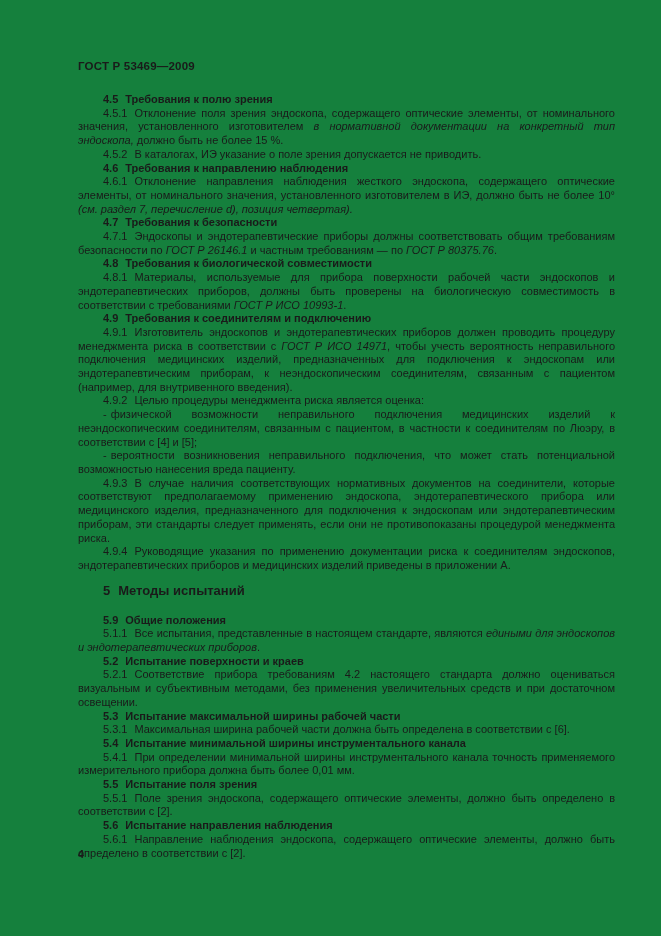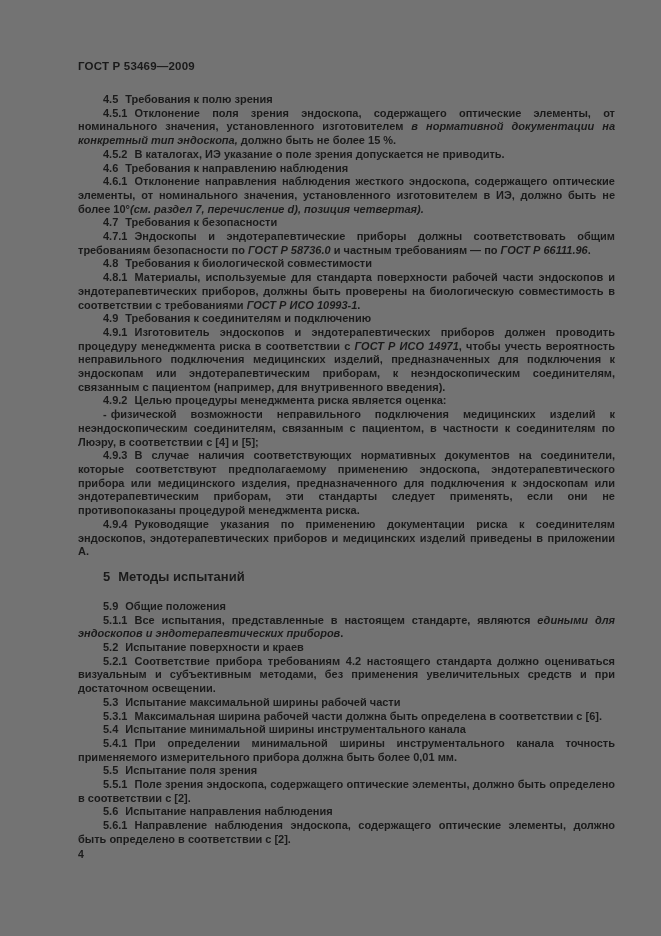--- a/index.html
+++ b/index.html
@@ -1,20 +1,20 @@
 <!DOCTYPE html>
 <html lang="ru"><head>
 <meta charset="utf-8">
 <style>
   html, body { margin: 0; padding: 0; background: #ffffff; }
   .page {
     position: relative;
     width: 661px;
     height: 936px;
-    background: #737373;
+    background: #15803d;
     overflow: hidden;
     font-family: "Liberation Sans", sans-serif;
     color: #1a1a1a;
   }
   .doc-header {
     position: absolute;
     top: 60px;
     left: 78px;
     font-size: 11.5px;
     font-weight: 700;
@@ -25,21 +25,21 @@
     top: 93px;
     left: 78px;
     width: 537px;
   }
   .para {
     margin: 0;
     font-size: 11px;
     line-height: 13.7px;
     text-align: justify;
     text-indent: 25px;
-    font-weight: 700;
+    font-weight: 400;
   }
   .sec-heading {
     margin: 0;
     font-size: 11px;
     line-height: 13.7px;
     font-weight: 700;
     text-indent: 25px;
     text-align: left;
   }
   .chapter {
@@ -67,27 +67,28 @@
 
 <div class="page">
   <div class="doc-header">ГОСТ Р 53469—2009</div>
   <div class="content">
       <h3 class="sec-heading"><span class="num">4.5</span><span>Требования к полю зрения</span></h3>
       <p class="para"><span class="num">4.5.1</span><span>Отклонение поля зрения эндоскопа, содержащего оптические элементы, от номинального значения, установленного изготовителем </span><span class="it">в нормативной документации на конкретный тип эндоскопа,</span><span> должно быть не более 15 %.</span></p>
       <p class="para"><span class="num">4.5.2</span><span>В каталогах, ИЭ указание о поле зрения допускается не приводить.</span></p>
       <h3 class="sec-heading"><span class="num">4.6</span><span>Требования к направлению наблюдения</span></h3>
       <p class="para"><span class="num">4.6.1</span><span>Отклонение направления наблюдения жесткого эндоскопа, содержащего оптические элементы, от номинального значения, установленного изготовителем в ИЭ, должно быть не более 10°</span><span class="it">(см. раздел 7, перечисление d), позиция четвертая).</span></p>
       <h3 class="sec-heading"><span class="num">4.7</span><span>Требования к безопасности</span></h3>
-      <p class="para"><span class="num">4.7.1</span><span>Эндоскопы и эндотерапевтические приборы должны соответствовать общим требованиям безопасности по </span><span class="it">ГОСТ Р 58736.0</span><span> и частным требованиям — по </span><span class="it">ГОСТ Р 66111.96</span><span>.</span></p>
+      <p class="para"><span class="num">4.7.1</span><span>Эндоскопы и эндотерапевтические приборы должны соответствовать общим требованиям безопасности по </span><span class="it">ГОСТ Р 26146.1</span><span> и частным требованиям — по </span><span class="it">ГОСТ Р 80375.76</span><span>.</span></p>
       <h3 class="sec-heading"><span class="num">4.8</span><span>Требования к биологической совместимости</span></h3>
-      <p class="para"><span class="num">4.8.1</span><span>Материалы, используемые для стандарта поверхности рабочей части эндоскопов и эндотерапевтических приборов, должны быть проверены на биологическую совместимость в соответствии с требованиями </span><span class="it">ГОСТ Р ИСО 10993-1</span><span>.</span></p>
+      <p class="para"><span class="num">4.8.1</span><span>Материалы, используемые для прибора поверхности рабочей части эндоскопов и эндотерапевтических приборов, должны быть проверены на биологическую совместимость в соответствии с требованиями </span><span class="it">ГОСТ Р ИСО 10993-1</span><span>.</span></p>
       <h3 class="sec-heading"><span class="num">4.9</span><span>Требования к соединителям и подключению</span></h3>
       <p class="para"><span class="num">4.9.1</span><span>Изготовитель эндоскопов и эндотерапевтических приборов должен проводить процедуру менеджмента риска в соответствии с </span><span class="it">ГОСТ Р ИСО 14971</span><span>, чтобы учесть вероятность неправильного подключения медицинских изделий, предназначенных для подключения к эндоскопам или эндотерапевтическим приборам, к неэндоскопическим соединителям, связанным с пациентом (например, для внутривенного введения).</span></p>
       <p class="para"><span class="num">4.9.2</span><span>Целью процедуры менеджмента риска является оценка:</span></p>
       <p class="para"><span class="marker">-</span><span>физической возможности неправильного подключения медицинских изделий к неэндоскопическим соединителям, связанным с пациентом, в частности к соединителям по Люэру, в соответствии с [4] и [5];</span></p>
+      <p class="para"><span class="marker">-</span><span>вероятности возникновения неправильного подключения, что может стать потенциальной возможностью нанесения вреда пациенту.</span></p>
       <p class="para"><span class="num">4.9.3</span><span>В случае наличия соответствующих нормативных документов на соединители, которые соответствуют предполагаемому применению эндоскопа, эндотерапевтического прибора или медицинского изделия, предназначенного для подключения к эндоскопам или эндотерапевтическим приборам, эти стандарты следует применять, если они не противопоказаны процедурой менеджмента риска.</span></p>
       <p class="para"><span class="num">4.9.4</span><span>Руководящие указания по применению документации риска к соединителям эндоскопов, эндотерапевтических приборов и медицинских изделий приведены в приложении А.</span></p>
       <h2 class="chapter"><span class="num">5</span><span>Методы испытаний</span></h2>
       <h3 class="sec-heading"><span class="num">5.9</span><span>Общие положения</span></h3>
       <p class="para"><span class="num">5.1.1</span><span>Все испытания, представленные в настоящем стандарте, являются </span><span class="it">едиными для эндоскопов и эндотерапевтических приборов</span><span>.</span></p>
       <h3 class="sec-heading"><span class="num">5.2</span><span>Испытание поверхности и краев</span></h3>
       <p class="para"><span class="num">5.2.1</span><span>Соответствие прибора требованиям 4.2 настоящего стандарта должно оцениваться визуальным и субъективным методами, без применения увеличительных средств и при достаточном освещении.</span></p>
       <h3 class="sec-heading"><span class="num">5.3</span><span>Испытание максимальной ширины рабочей части</span></h3>
       <p class="para"><span class="num">5.3.1</span><span>Максимальная ширина рабочей части должна быть определена в соответствии с [6].</span></p>
       <h3 class="sec-heading"><span class="num">5.4</span><span>Испытание минимальной ширины инструментального канала</span></h3>

